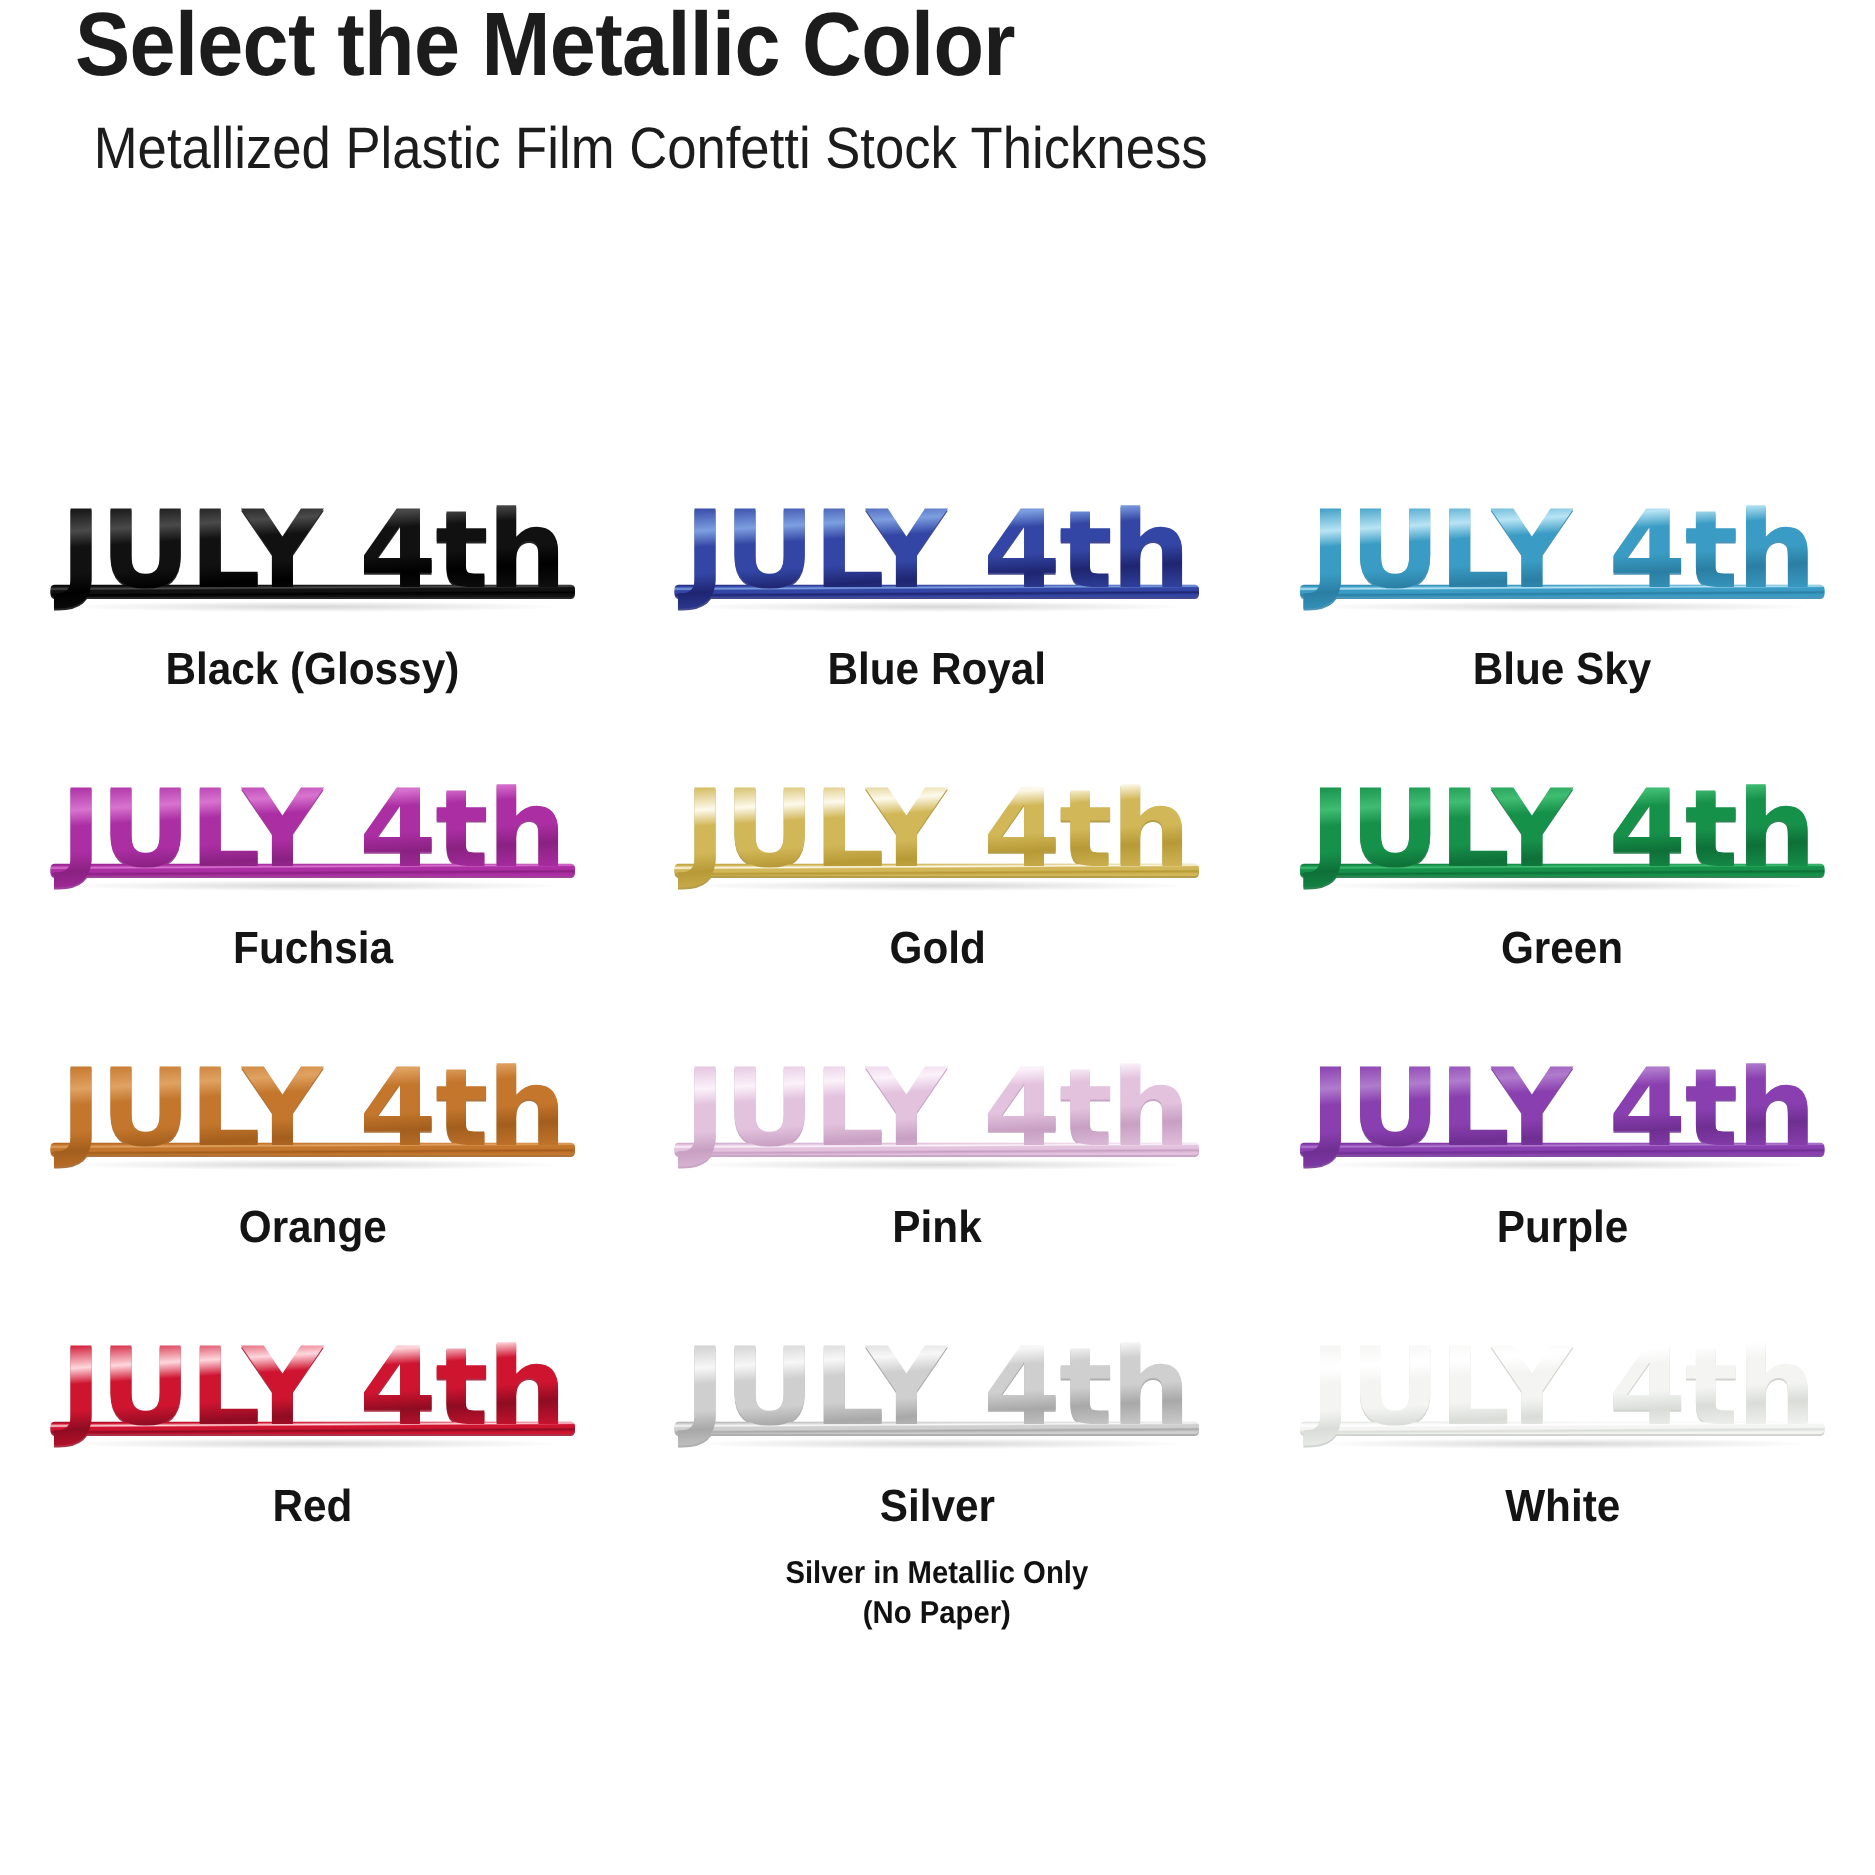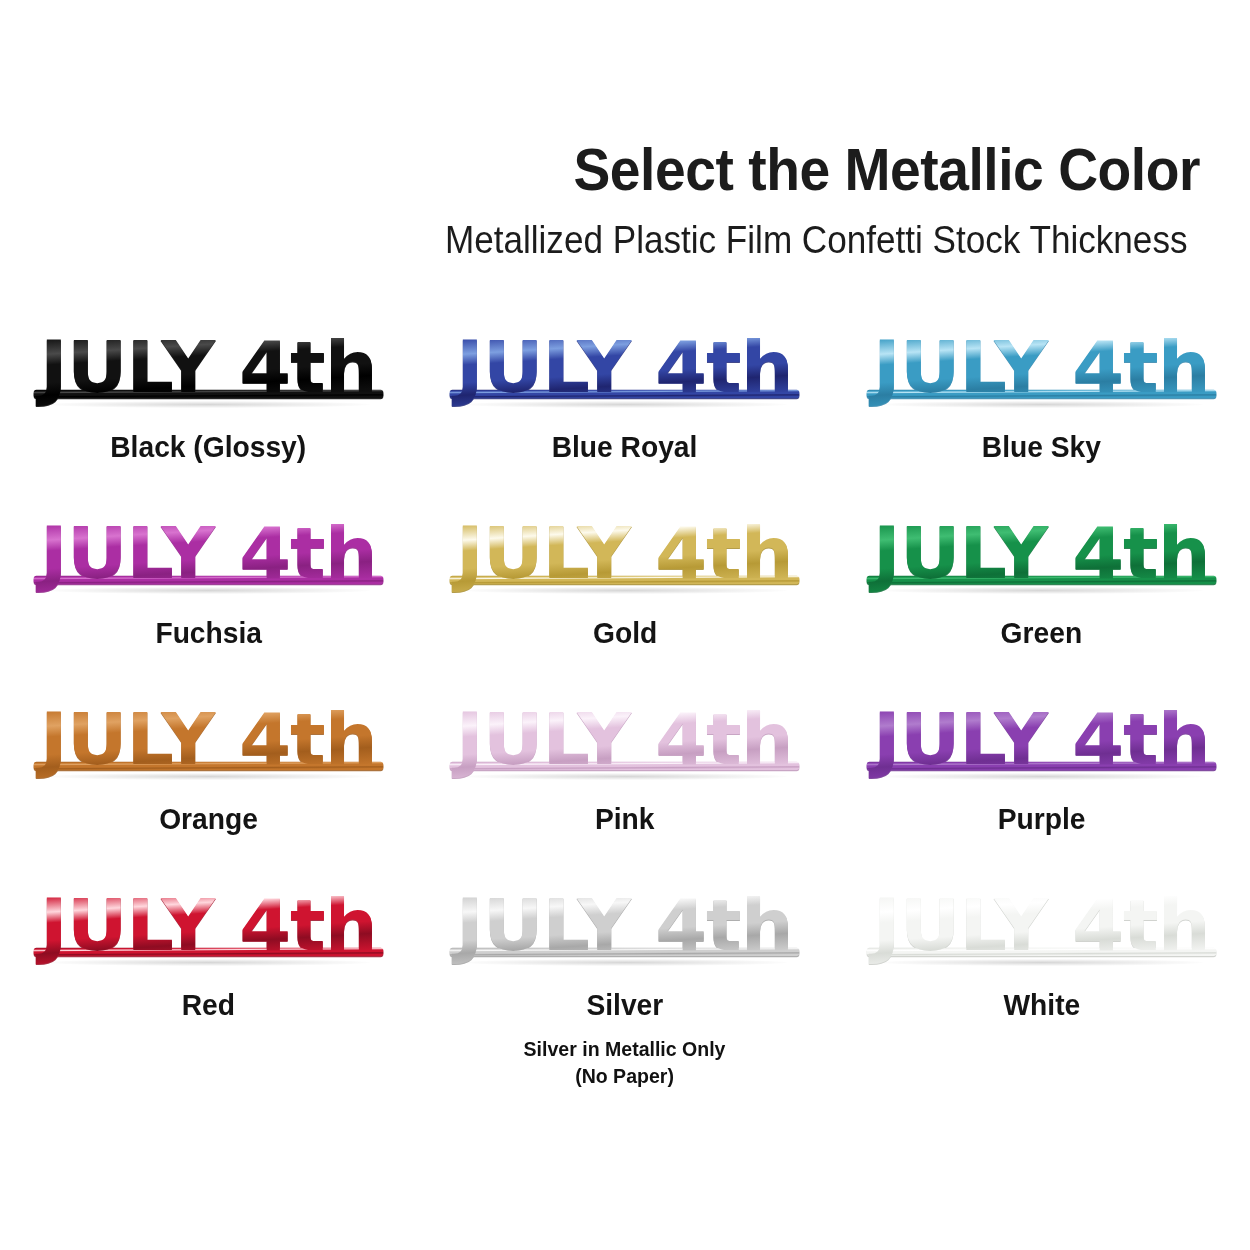--- a/index.html
+++ b/index.html
@@ -19,22 +19,21 @@
   .page {
     width: 1250px;
     height: 1250px;
     position: relative;
     background: #ffffff;
     box-sizing: border-box;
   }
 
   
   .heading {
-    text-align: right;
-    padding-top: 140px;
+    text-align: left;
   }
   .title {
     font-family: "Liberation Sans Narrow", "Liberation Sans", sans-serif;
     font-weight: 700;
     font-size: 60px;
     line-height: 1.0;
     letter-spacing: -0.5px;
     color: #1c1c1c;
     transform: scaleX(0.92);
     transform-origin: center;

